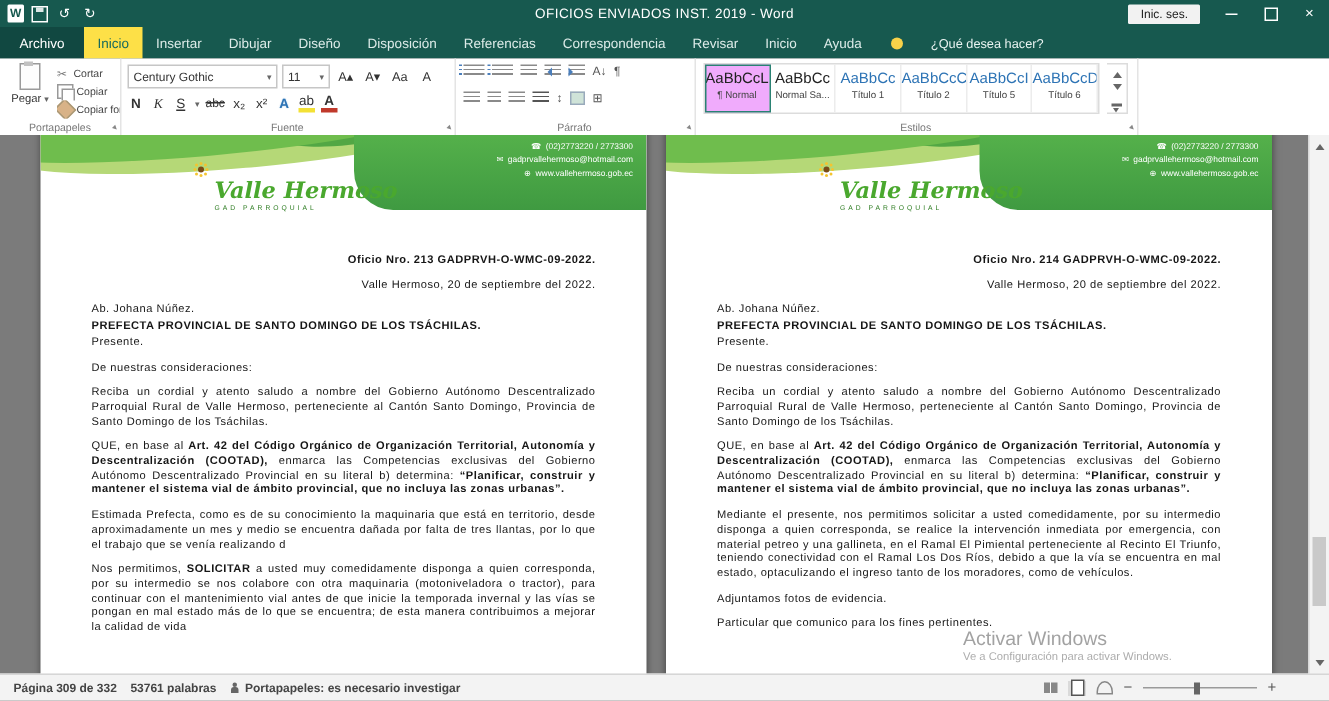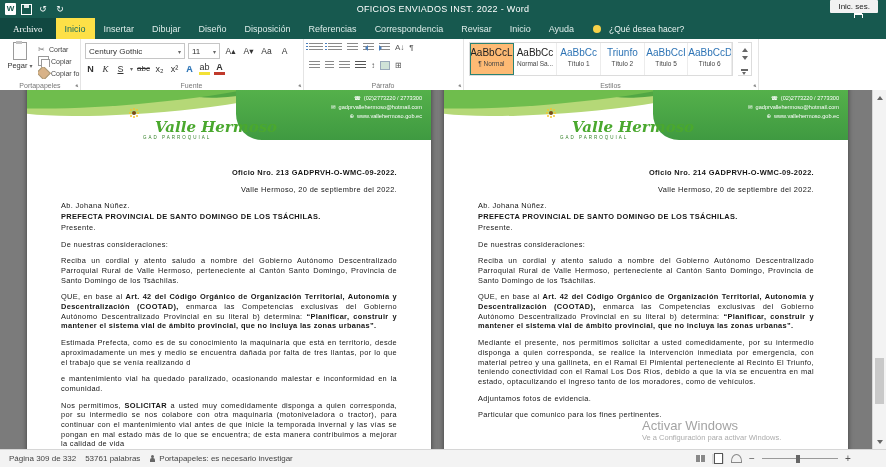--- a/index.html
+++ b/index.html
@@ -10,33 +10,33 @@
   
   .titlebar{position:absolute;top:0;left:0;right:0;height:18px;background:#17594f;color:#fff;
             display:flex;align-items:center;font-size:9px;}
   .qat{display:flex;align-items:center;gap:3px;padding-left:5px;}
   .appicon{width:11px;height:12px;background:#fff;border-radius:1px;color:#17594f;font-size:8px;
            font-weight:bold;text-align:center;line-height:12px;display:inline-block;}
   .qbtn{width:14px;text-align:center;color:#fff;font-size:9px;cursor:default;display:inline-block;}
   .saveic{width:9px;height:9px;border:1px solid #fff;position:relative;display:inline-block;margin-top:2px;}
   .saveic::before{content:"";position:absolute;top:0;left:2px;width:5px;height:3px;background:#fff;opacity:.85;}
   .tb-title{position:absolute;left:50%;transform:translateX(-50%);white-space:nowrap;letter-spacing:.3px;}
-  .tb-right{margin-left:auto;display:flex;align-items:center;height:18px;flex-direction:column;}
+  .tb-right{margin-left:auto;display:flex;align-items:center;height:18px;}
   .signin{background:#f2f2f2;color:#222;font-size:8px;padding:2px 8px;margin-right:8px;border-radius:1px;}
   .winbtn{width:26px;height:18px;display:flex;align-items:center;justify-content:center;color:#fff;font-size:10px;}
   .min-glyph{width:8px;height:1px;background:#fff;display:inline-block;}
   .restore-glyph{width:7px;height:7px;border:1px solid #fff;display:inline-block;}
 
   
   .tabrow{position:absolute;top:18px;left:0;right:0;height:21px;background:#17594f;display:flex;
           align-items:stretch;font-size:9px;color:#dcebe8;}
   .tab{padding:0 9px;display:flex;align-items:center;white-space:nowrap;}
-  .tab.file{background:#114841;color:#fff;padding:0 13px;font-family:Liberation Serif, serif;}
+  .tab.file{background:#114841;color:#fff;padding:0 13px;}
   .tab.active{background:#fde047;color:#176a5e;}
-  .tellme{display:flex;align-items:center;gap:8px;padding:0 10px;color:#eaf4f2;font-size:8.5px;}
+  .tellme{display:flex;align-items:center;gap:19px;padding:0 10px;color:#eaf4f2;font-size:8.5px;}
   .bulb{width:8px;height:8px;border-radius:50%;background:#f7d249;display:inline-block;}
 
   
   .ribbon{position:absolute;top:39px;left:0;right:0;height:51px;background:#fff;border-bottom:1px solid #c9c9c9;}
   .grp{position:absolute;top:0;bottom:0;border-right:1px solid #e4e4e4;}
   .glabel{position:absolute;bottom:1px;left:0;right:0;text-align:center;font-size:7px;color:#777;}
   .launcher{position:absolute;right:2px;bottom:1px;font-size:6px;color:#888;transform:rotate(-45deg);}
   .g-clip{left:0;width:80px;}
   .paste{position:absolute;left:4px;top:3px;width:32px;height:38px;text-align:center;font-size:7.5px;color:#333;}
   .clipicon{display:block;margin:0 auto 1px;width:12px;height:16px;background:#fdfdfd;border:1px solid #9a9a9a;position:relative;}
@@ -80,21 +80,21 @@
   .ic-align.j{background:repeating-linear-gradient(#555 0 1px,transparent 1px 3px);}
   .ic-shade{width:10px;height:9px;background:#cfe3d8;border:1px solid #9ab;box-sizing:border-box;}
   .ic-ind{width:11px;height:9px;position:relative;background:repeating-linear-gradient(#8a8a8a 0 1px,transparent 1px 3px);}
   .ic-ind::before{content:"";position:absolute;left:0;top:2px;border:3px solid transparent;}
   .ic-ind.out::before{border-right-color:#4a7ebb;left:-1px;}
   .ic-ind.in::before{border-left-color:#4a7ebb;left:0;}
 
   .g-styles{left:463px;width:295px;}
   .stylegal{position:absolute;left:6px;top:3px;width:262px;bottom:14px;border:1px solid #dcdcdc;display:flex;}
   .sitem-style{width:43px;border-right:1px solid #ececec;text-align:center;padding-top:3px;overflow:hidden;}
-  .sitem-style.sel{outline:1px solid #2a8273;outline-offset:-1px;background:#fdba74;}
+  .sitem-style.sel{outline:1px solid #2a8273;outline-offset:-1px;background:#f0abfc;}
   .sprev{font-size:10px;color:#222;line-height:14px;white-space:nowrap;}
   .sprev.h{color:#2e74b5;}
   .sname{font-size:6.5px;color:#444;white-space:nowrap;}
   .galscroll{position:absolute;right:6px;top:3px;width:13px;bottom:14px;border:1px solid #dcdcdc;border-left:none;
              display:flex;flex-direction:column;}
   .gbtn{flex:1;display:flex;align-items:center;justify-content:center;}
   .tri-up{width:0;height:0;border:3px solid transparent;border-bottom:4px solid #666;}
   .tri-dn{width:0;height:0;border:3px solid transparent;border-top:4px solid #666;}
   .morebar{width:7px;height:2px;background:#666;position:relative;}
   .morebar::after{content:"";position:absolute;top:3px;left:1px;border:2.5px solid transparent;border-top:3px solid #666;}
@@ -126,38 +126,38 @@
   .band{position:absolute;right:0;top:0;width:195px;height:58px;background:linear-gradient(180deg,#58b44c,#3f9a41);
         border-radius:0 0 0 26px;color:#fff;text-align:right;padding:3px 9px 0 0;box-sizing:border-box;}
   .ruc{font-size:5.5px;font-weight:bold;letter-spacing:.3px;margin-bottom:3px;}
   .cline{font-size:5.6px;line-height:9px;white-space:nowrap;}
   .cicon{display:inline-block;margin-right:3px;font-size:5.5px;}
   .sunflower{position:absolute;left:102px;top:26px;width:10px;height:10px;}
   .sunflower i{position:absolute;left:3px;top:3px;width:4px;height:4px;border-radius:50%;background:#7a4b16;
      box-shadow:0 -4px 0 -1px #f4c430,0 4px 0 -1px #f4c430,4px 0 0 -1px #f4c430,-4px 0 0 -1px #f4c430,
                 3px -3px 0 -1px #f4c430,-3px -3px 0 -1px #f4c430,3px 3px 0 -1px #f4c430,-3px 3px 0 -1px #f4c430;}
   .logo{position:absolute;left:116px;top:36px;white-space:nowrap;}
-  .lg1{font-family:"DejaVu Serif",serif;font-style:italic;font-weight:bold;font-size:15px;color:#4aa82e;margin-left:12px;}
+  .lg1{font-family:"DejaVu Serif",serif;font-style:italic;font-weight:bold;font-size:15px;color:#4aa82e;}
   .lg2{display:block;font-size:4.5px;color:#2f7d23;letter-spacing:2px;margin-top:-1px;}
 
   
   .watermark{position:absolute;left:642px;top:328px;color:#9e9e9e;opacity:.95;pointer-events:none;}
   .wm1{font-size:13px;line-height:15px;}
   .wm2{font-size:7.5px;color:#a8a8a8;}
 
   
   .vscroll{position:absolute;right:0;top:0;bottom:0;width:13px;background:#f3f3f3;border-left:1px solid #d8d8d8;}
   .varrow{position:absolute;left:0;width:13px;height:13px;display:flex;align-items:center;justify-content:center;}
   .varrow.up{top:0;} .varrow.down{bottom:0;}
   .vthumb{position:absolute;left:2px;right:2px;top:268px;height:46px;background:#c9c9c9;}
 
   
   .statusbar{position:absolute;bottom:0;left:0;right:0;height:17px;background:#f3f3f3;border-top:1px solid #d6d6d6;
              display:flex;align-items:center;font-size:8px;color:#444;}
-  .sitem{margin-left:9px;white-space:nowrap;display:flex;align-items:center;gap:3px;}
+  .sitem{margin-left:9px;white-space:nowrap;display:flex;align-items:center;gap:3px;font-weight:bold;}
   .accic{width:7px;height:8px;position:relative;display:inline-block;}
   .accic::before{content:"";position:absolute;left:2px;top:0;width:3px;height:3px;border-radius:50%;background:#666;}
   .accic::after{content:"";position:absolute;left:1px;top:3px;width:5px;height:4px;border-radius:2px 2px 0 0;background:#666;}
   .sright{margin-left:auto;display:flex;align-items:center;gap:6px;padding-right:8px;}
   .vic{width:12px;height:10px;display:flex;align-items:center;justify-content:center;}
   .vic i{display:block;}
   .v1{width:9px;height:7px;background:linear-gradient(90deg,#888 45%,#fff 45% 55%,#888 55%);}
   .v2{width:7px;height:9px;border:1px solid #555;background:#fff;}
   .vic.active{background:#dadada;}
   .v3{width:9px;height:7px;border:1px solid #888;border-radius:50% 50% 0 0 / 80% 80% 0 0;}
@@ -171,21 +171,21 @@
 
 <div id="app">
 
   <div class="titlebar">
     <div class="qat">
       <span class="appicon">W</span>
       <span class="qbtn"><span class="saveic"></span></span>
       <span class="qbtn">↺</span>
       <span class="qbtn">↻</span>
     </div>
-    <div class="tb-title">OFICIOS ENVIADOS INST. 2022  -  Word</div>
+    <div class="tb-title">OFICIOS ENVIADOS INST. 2019  -  Word</div>
     <div class="tb-right">
       <span class="signin">Inic. ses.</span>
       <span class="winbtn">
           <span class="min-glyph"></span>
         </span>
       <span class="winbtn">
           <span class="restore-glyph"></span>
         </span>
       <span class="winbtn">×</span>
     </div>
@@ -317,21 +317,21 @@
           </div>
         <div class="sitem-style">
           <div class="sprev">AaBbCc</div>
           <div class="sname">Normal Sa...</div>
           </div>
         <div class="sitem-style">
           <div class="sprev h">AaBbCc</div>
           <div class="sname">Título 1</div>
           </div>
         <div class="sitem-style">
-          <div class="sprev h">Triunfo</div>
+          <div class="sprev h">AaBbCcC</div>
           <div class="sname">Título 2</div>
           </div>
         <div class="sitem-style">
           <div class="sprev h">AaBbCcI</div>
           <div class="sname">Título 5</div>
           </div>
         <div class="sitem-style">
           <div class="sprev h">AaBbCcDc</div>
           <div class="sname">Título 6</div>
           </div>
@@ -377,21 +377,20 @@
       <div class="pagebody">
           <p class="para right"><span class="b">Oficio Nro. 213 GADPRVH-O-WMC-09-2022.</span></p>
           <p class="para right"><span>Valle Hermoso, 20 de septiembre del 2022.</span></p>
           <p class="para left tight"><span>Ab. Johana Núñez.</span></p>
           <p class="para left tight"><span class="b">PREFECTA PROVINCIAL DE SANTO DOMINGO DE LOS TSÁCHILAS.</span></p>
           <p class="para left"><span>Presente.</span></p>
           <p class="para left"><span>De nuestras consideraciones:</span></p>
           <p class="para justify"><span>Reciba un cordial y atento saludo a nombre del Gobierno Autónomo Descentralizado Parroquial Rural de Valle Hermoso, perteneciente al Cantón Santo Domingo, Provincia de Santo Domingo de los Tsáchilas.</span></p>
           <p class="para justify"><span>QUE, en base al </span><span class="b">Art. 42 del Código Orgánico de Organización Territorial, Autonomía y Descentralización (COOTAD),</span><span> enmarca las Competencias exclusivas del Gobierno Autónomo Descentralizado Provincial en su literal b) determina: </span><span class="b">“Planificar, construir y mantener el sistema vial de ámbito provincial, que no incluya las zonas urbanas”.</span></p>
           <p class="para justify"><span>Estimada Prefecta, como es de su conocimiento la maquinaria que está en territorio, desde aproximadamente un mes y medio se encuentra dañada por falta de tres llantas, por lo que el trabajo que se venía realizando d</span></p>
-          <p class="para justify"><span>e mantenimiento vial ha quedado paralizado, ocasionando malestar e inconformidad en la comunidad.</span></p>
           <p class="para justify"><span>Nos permitimos, </span><span class="b">SOLICITAR</span><span> a usted muy comedidamente disponga a quien corresponda, por su intermedio se nos colabore con otra maquinaria (motoniveladora o tractor), para continuar con el mantenimiento vial antes de que inicie la temporada invernal y las vías se pongan en mal estado más de lo que se encuentra; de esta manera contribuimos a mejorar la calidad de vida</span></p>
         </div>
     </div>
 
     <div class="page p2">
       <div class="lhead">
         <div class="swash s1"></div>
         <div class="swash s3"></div>
         <div class="swash s2"></div>
         <div class="band">

